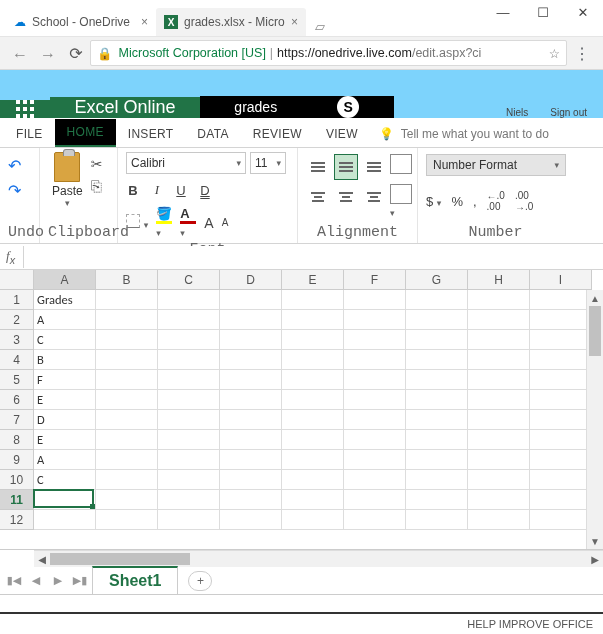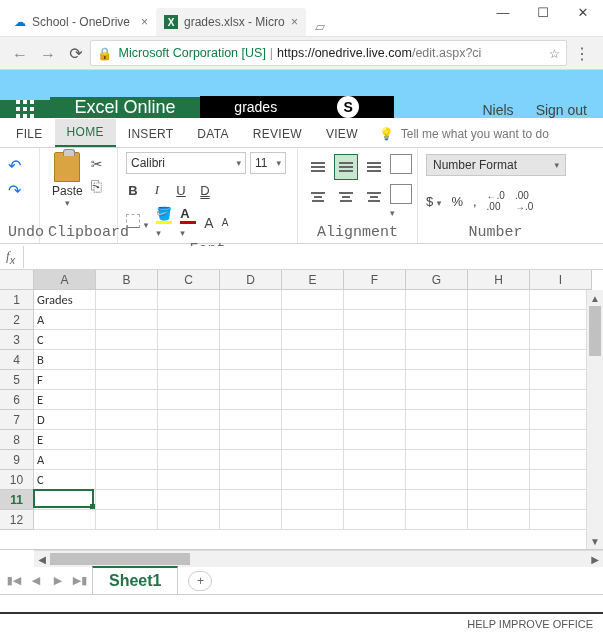--- a/index.html
+++ b/index.html
@@ -30,27 +30,27 @@
   .url-field .path { color: #777; }
   .url-field .star { margin-left: auto; color: #777; }
   .menu-dots { width: 30px; text-align: center; color: #5f6368; font-size: 16px; }
   
   
   .app-hdr { height: 48px; background: #7dd3fc; display: flex; align-items: flex-end; }
   .waffle { width: 50px; background: #217346; color: #fff; display: flex; align-items: center; justify-content: center; font-size: 18px; }
   .brand { width: 150px; background: #217346; color: #fff; display: flex; align-items: center; justify-content: center; font-size: 18px; font-weight: 300; }
   .doc-blk { flex: 1; background: #000; color: #fff; display: flex; align-items: center; justify-content: center; gap: 60px; font-size: 14px; max-width: 230px; }
   .skype-ico { width: 22px; height: 22px; border-radius: 11px; background: #fff; color: #000; font-weight: bold; display: flex; align-items: center; justify-content: center; font-size: 14px; }
-  .hdr-right { flex: 1; display: flex; align-items: center; justify-content: flex-end; gap: 22px; padding-right: 16px; color: #444; font-size: 14px; }
+  .hdr-right { flex: 1; display: flex; align-items: center; justify-content: flex-end; gap: 22px; padding-right: 16px; color: #444; font-size: 10px; }
   
   
   .ribbon-tabs { height: 30px; display: flex; align-items: flex-end; padding-left: 4px; background: #fff; border-bottom: 1px solid #d4d4d4; }
   .rtab { padding: 6px 12px; font-size: 12px; color: #444; text-transform: uppercase; letter-spacing: 0.3px; }
   .rtab.file { color: #444; }
-  .rtab.active { color: #217346; border-bottom: 2px solid #217346; background: #e5e5e5; }
+  .rtab.active { color: #217346; border-bottom: 2px solid #217346; background: #000000; }
   .tellme { display: flex; align-items: center; gap: 6px; padding: 6px 10px; color: #777; font-size: 12px; }
   .bulb { color: #777; }
   
   
   .ribbon { height: 96px; background: #fff; border-bottom: 1px solid #d4d4d4; display: flex; }
   .rgroup { border-right: 1px solid #e5e5e5; padding: 4px 8px 0 8px; display: flex; flex-direction: column; }
   .rgroup .gbody { flex: 1; display: flex; }
   .rgroup .glabel { text-align: center; font-size: 15px; color: #666; padding: 2px 0; font-family: Liberation Mono, monospace; }
   .undo-col { display: flex; flex-direction: column; gap: 6px; padding-top: 4px; align-items: center; }
   .undo-col span { color: #1a73e8; font-size: 16px; }

